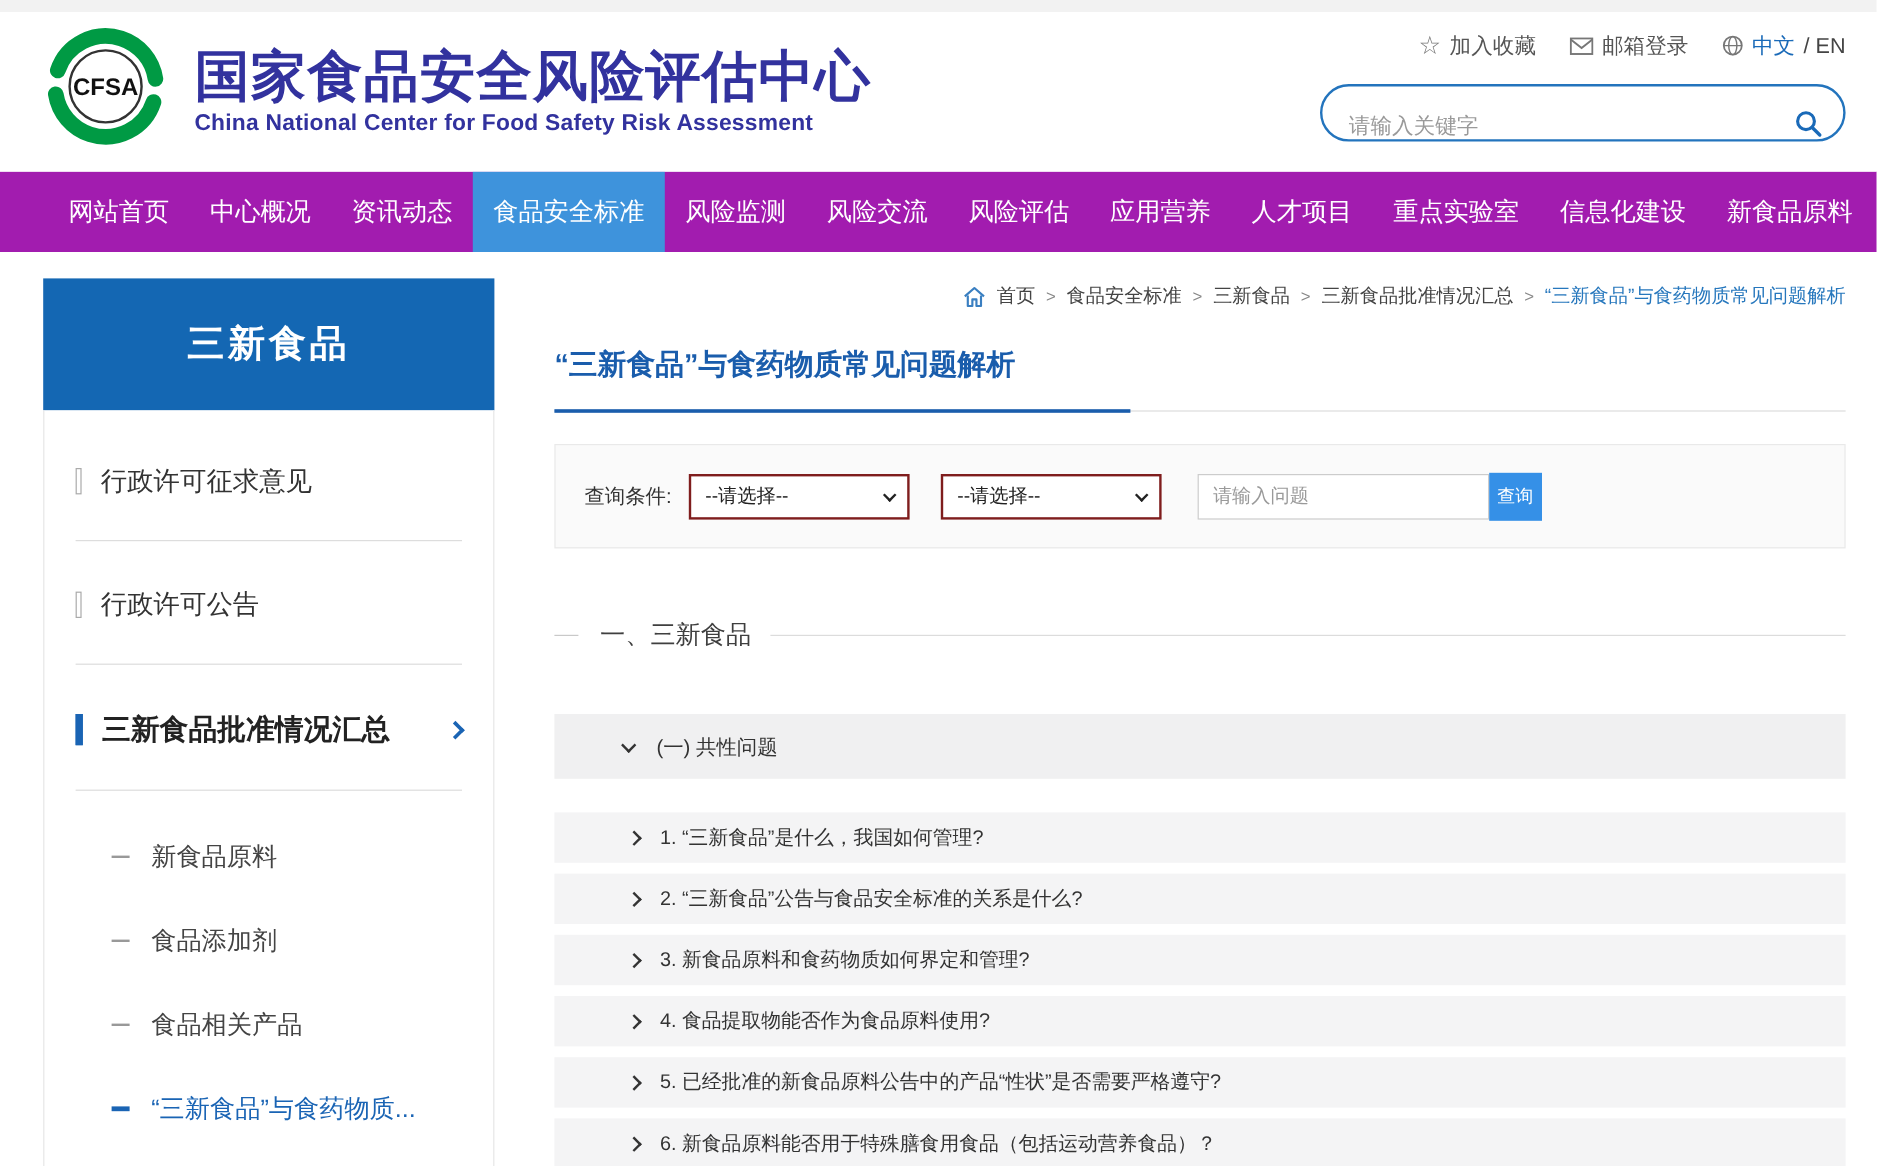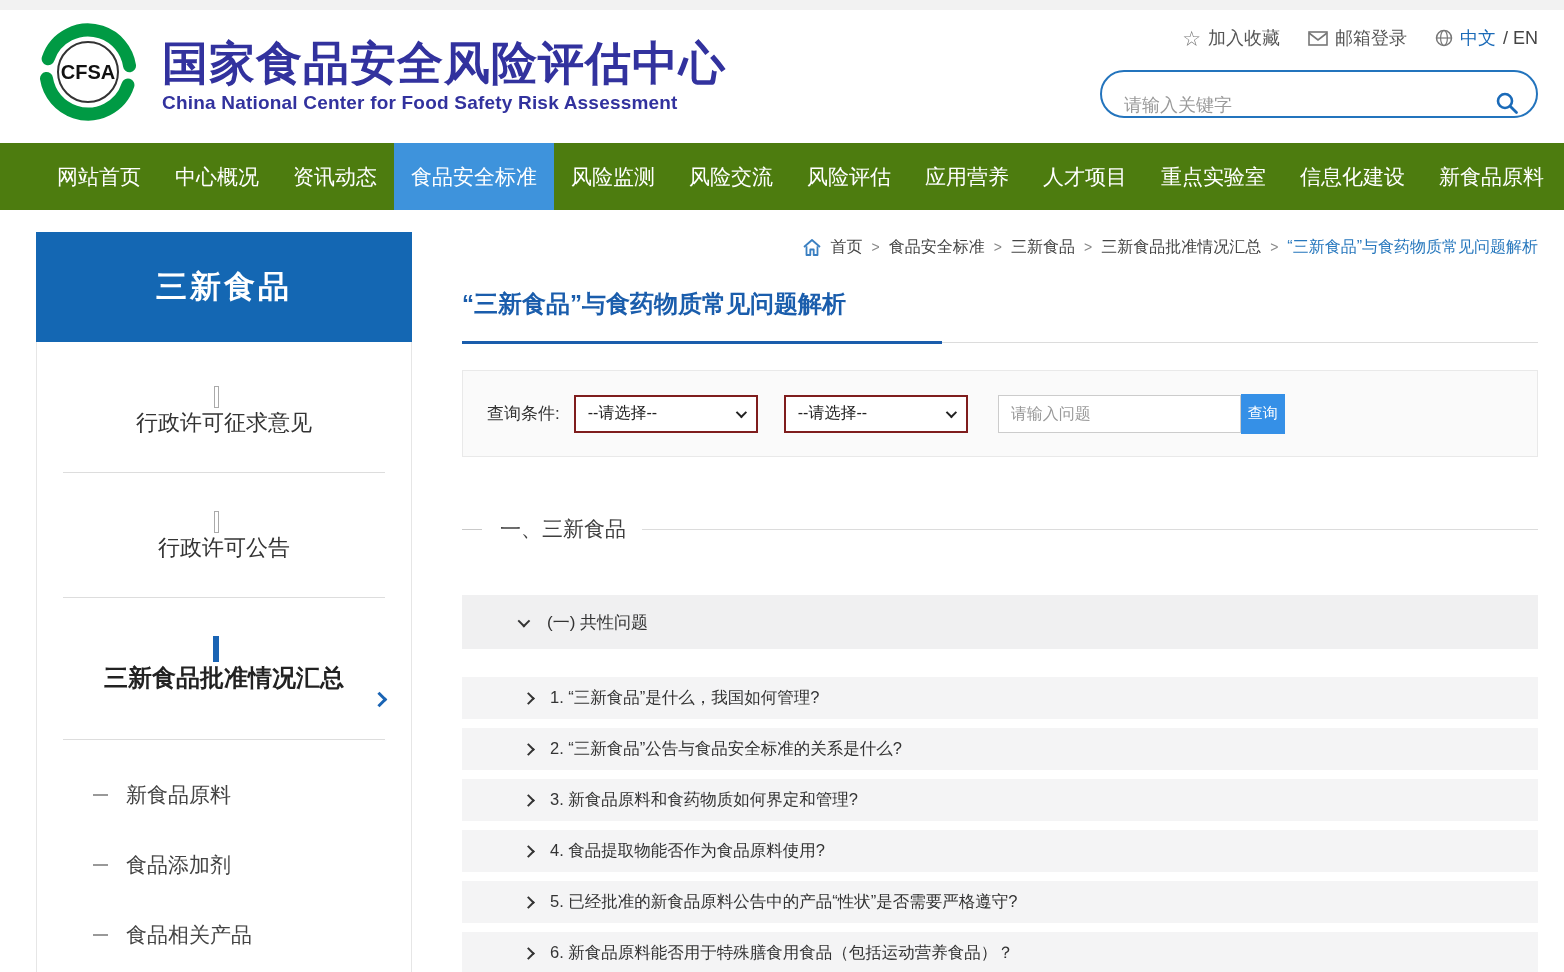--- a/index.html
+++ b/index.html
@@ -22,30 +22,30 @@
   .util-item { display:flex; align-items:center; gap:7px; cursor:pointer; }
   .util-gap { width:12px; }
   .star-glyph { font-size:21px; color:#777; line-height:1; }
   .lang-zh { color:#1a6ab8; cursor:pointer; }
   .lang-rest { color:#444; }
   .search-pill { margin-top:16px; height:48px; border:2px solid #2374bd; border-radius:26px; display:flex; align-items:flex-end; padding:0 16px 0 22px; background:#fff; }
   .search-input { flex:1; border:none; outline:none; font-size:18px; color:#333; background:transparent; }
   .search-input::placeholder { color:#9a9a9a; }
 
   
-  .main-nav { height:67px; background:#4d7c0f; display:flex; justify-content:space-between; padding:0 40px; }
+  .main-nav { height:67px; background:#a21caf; display:flex; justify-content:space-between; padding:0 40px; }
   .nav-item { color:#fff; font-size:21px; line-height:67px; padding:0 17px; white-space:nowrap; cursor:pointer; }
   .nav-item.active { background:#3e93dc; }
 
   
   .layout { display:flex; padding:22px 26px 0 36px; }
   aside { width:376px; flex:0 0 376px; }
   .side-header { height:110px; background:#1467b3; color:#fff; display:flex; align-items:center; justify-content:center; font-size:31px; font-weight:bold; letter-spacing:3px; }
   .side-body { border:1px solid #e6e6e6; border-top:none; background:#fff; padding:6px 0 26px; }
-  .side-item { margin:0 26px; padding:38px 0 34px; border-bottom:1px solid #ddd; display:flex; align-items:center; font-size:22px; color:#333; cursor:pointer;flex-direction:column; }
+  .side-item { margin:0 26px; padding:38px 0 34px; border-bottom:1px solid #ddd; display:flex; align-items:center; font-size:22px; color:#333; cursor:pointer; }
   .bar-marker { width:5px; height:22px; border:1px solid #aaa; background:#fff; margin-right:16px; flex:0 0 auto; }
   .side-item.main-active { font-weight:bold; font-size:24px; color:#222; }
   .side-item.main-active .bar-marker { background:#1a64b4; border-color:#1a64b4; height:26px; width:6px; }
   .side-chev { margin-left:auto; width:11px; height:11px; border-right:3px solid #1a64b4; border-bottom:3px solid #1a64b4; transform:rotate(-45deg); }
   .sub-list { padding:20px 0 4px; }
   .sub-item { display:flex; align-items:center; padding:21px 0; margin-left:56px; font-size:21px; color:#444; cursor:pointer; }
   .dash { width:15px; height:2px; background:#999; margin-right:18px; flex:0 0 auto; }
   .sub-item.active { color:#1a64b4; }
   .sub-item.active .dash { background:#1a64b4; height:4px; }
 

